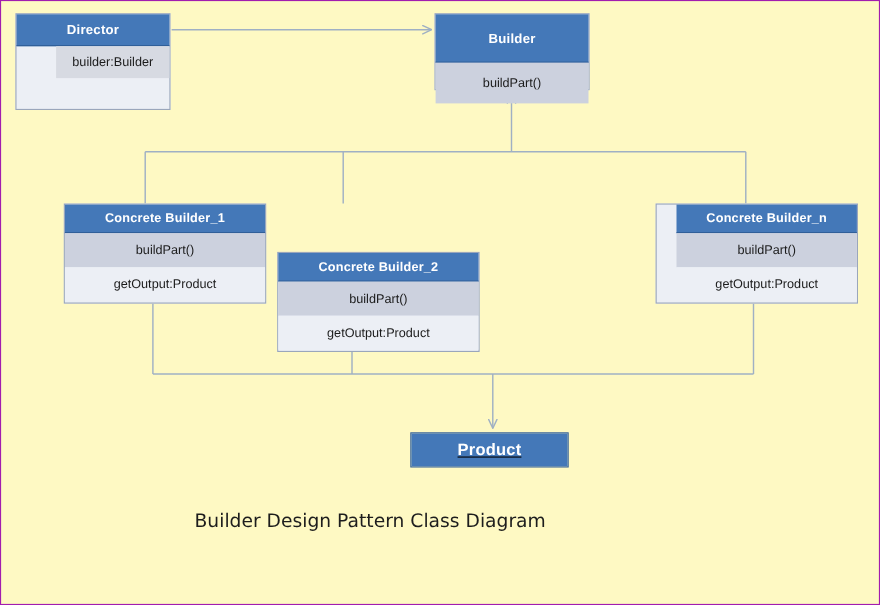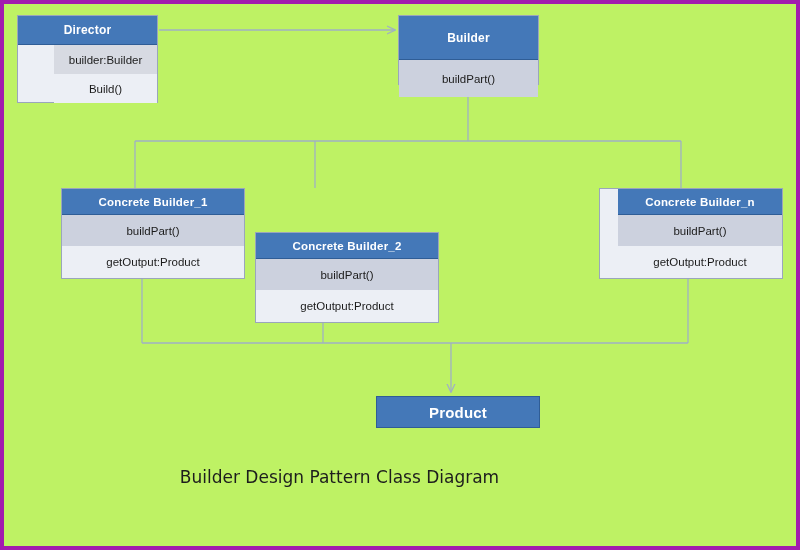--- a/index.html
+++ b/index.html
@@ -4,22 +4,22 @@
 <style>
   html, body {
     margin: 0;
     padding: 0;
     background: #ffffff;
   }
   #canvas {
     position: relative;
     width: 800px;
     height: 550px;
-    background: #bef264;
-    border: 4px solid #a21caf;
+    background: #fef9c3;
+    border: 1px solid #a21caf;
     box-sizing: border-box;
     overflow: hidden;
     font-family: "Liberation Sans", sans-serif;
   }
   #edge-layer {
     position: absolute;
     left: 0;
     top: 0;
     width: 800px;
     height: 550px;
@@ -76,24 +76,25 @@
   .cls-concrete .uml-header { height: 26px; font-size: 11.5px; }
   .cls-concrete .uml-row { height: 31px; font-size: 11.5px; }
   #cls-cb1 { left: 57px; }
   #cls-cb2 { left: 251px; margin-top: 44px; }
   #cls-cbn { left: 595px; padding-left: 18px; }
 
   
   #cls-product {
     left: 372px;
     top: 392px;
-    width: 164px;
+    width: 144px;
     height: 32px;
     border: 1px solid #2f5d96;
     background: #4478b8;
+    text-decoration: underline;
   }
   #cls-product .uml-header {
     height: 30px;
     font-size: 15px;
     border-bottom: none;
   }
 
   
   #caption {
     position: absolute;
@@ -138,21 +139,20 @@
       <line x1="319" y1="275" x2="319" y2="339"></line>
       <line x1="684" y1="275" x2="684" y2="339"></line>
       <line x1="138" y1="339" x2="684" y2="339"></line>
       <line x1="447" y1="339" x2="447" y2="388" marker-end="url(#arrow-open)"></line>
     </g>
   </svg>
 
   <div class="uml-class" id="cls-director">
     <div class="uml-header">Director</div>
     <div class="uml-row row-attr">builder:Builder</div>
-    <div class="uml-row row-op">Build()</div>
   </div>
 
   <div class="uml-class" id="cls-builder">
     <div class="uml-header">Builder</div>
     <div class="uml-row row-op-dark">buildPart()</div>
   </div>
 
   <div class="uml-class cls-concrete" id="cls-cb1">
     <div class="uml-header">Concrete Builder_1</div>
     <div class="uml-row row-op-dark">buildPart()</div>

